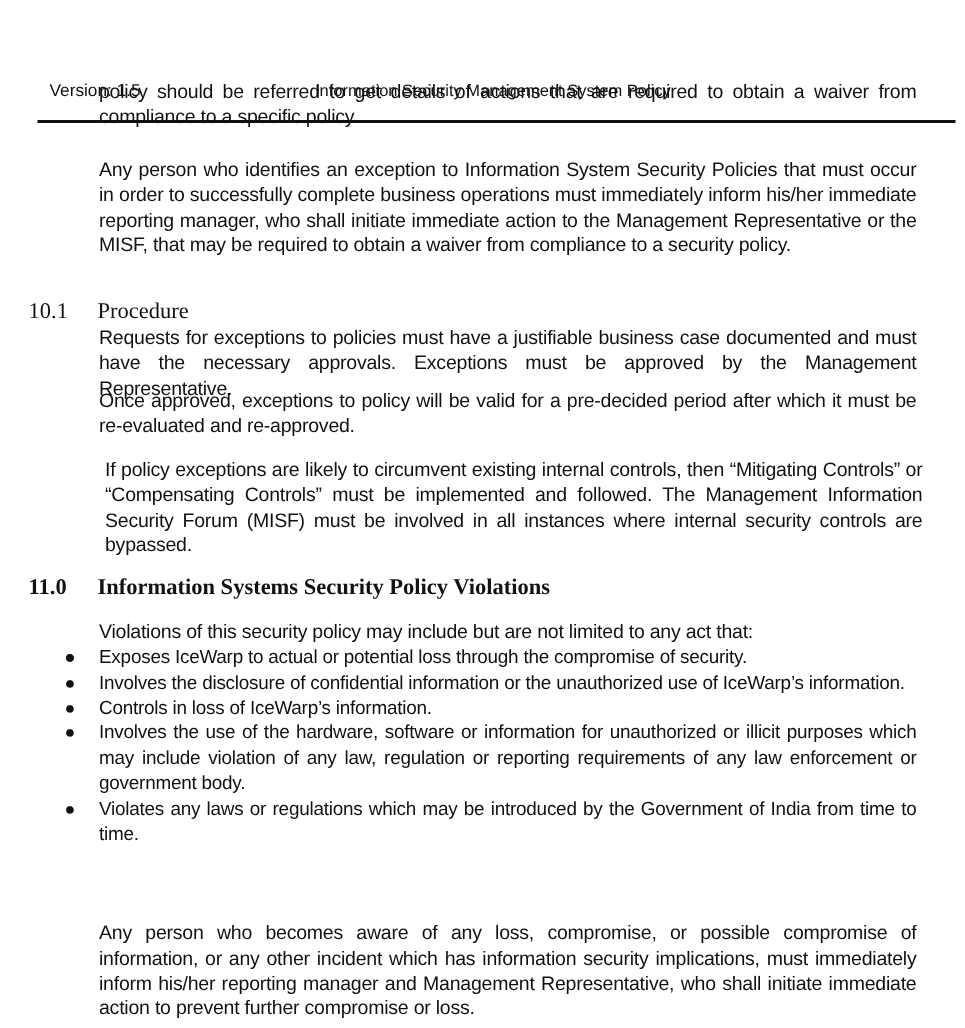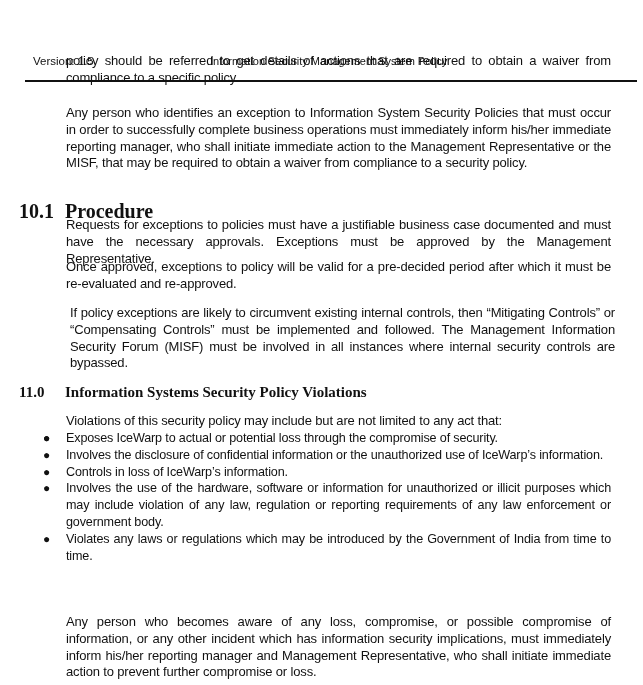--- a/index.html
+++ b/index.html
@@ -13,21 +13,21 @@
     .hdr-docid { position: absolute; left: 500px; top: 12px; width: 120px; text-align: center; font-size: 11.5px; line-height: 16px; }
     .hdr-rule { position: absolute; left: 25px; top: 46px; width: 612px; height: 1.5px; background: #111; }
 
     .para {
       position: absolute; left: 66px; width: 545px;
       font-size: 13px; line-height: 16.8px; text-align: justify;
       letter-spacing: -0.15px;
     }
     .h2 {
       position: absolute; left: 19px; font-family: "Liberation Serif", serif;
-      font-weight: bold; font-size: 20px;
+      font-weight: normal; font-size: 15px;
     }
     .h2 .num { display: inline-block; width: 46px; }
     .h1 {
       position: absolute; left: 19px; font-family: "Liberation Serif", serif;
       font-weight: bold; font-size: 15px;
     }
     .h1 .num { display: inline-block; width: 46px; }
     .bullets { position: absolute; left: 40px; width: 571px; margin: 0; padding: 0; list-style: none; }
     .bullets li {
       position: relative; padding-left: 26px;

